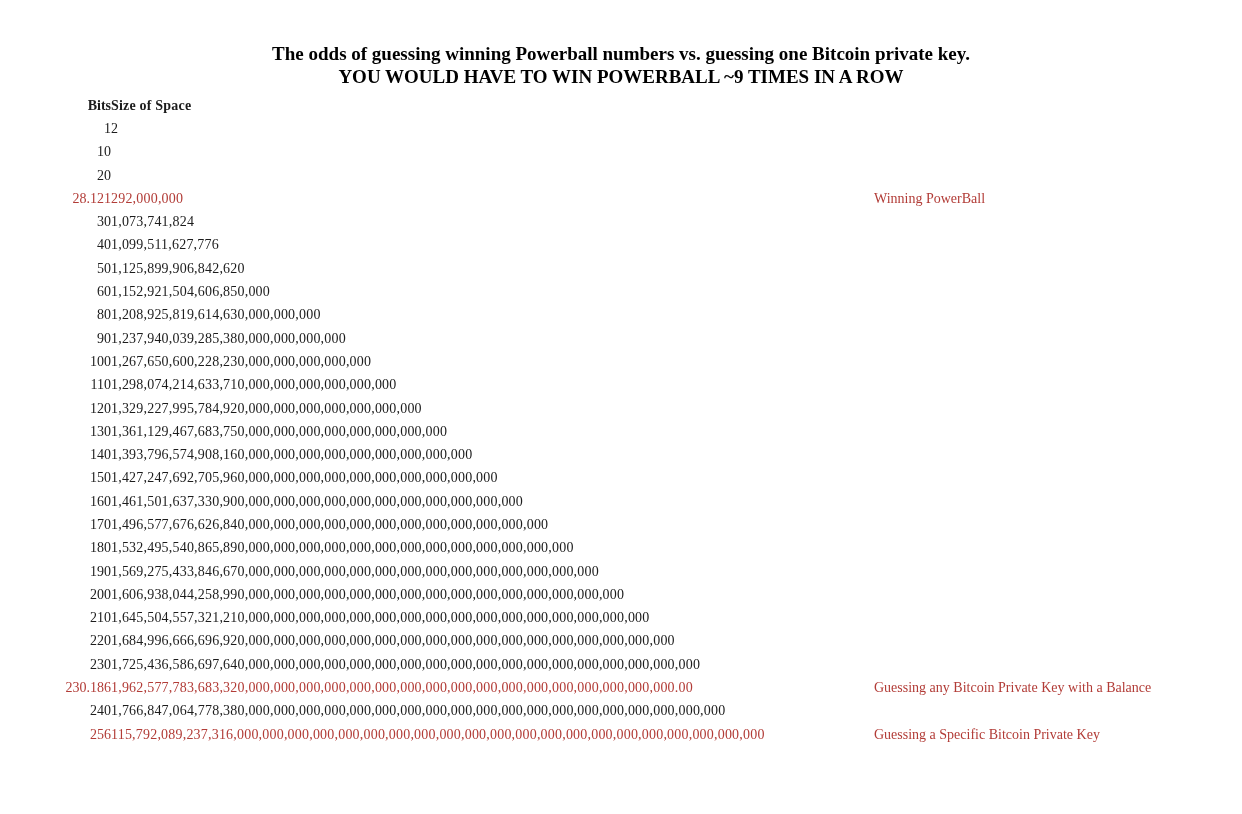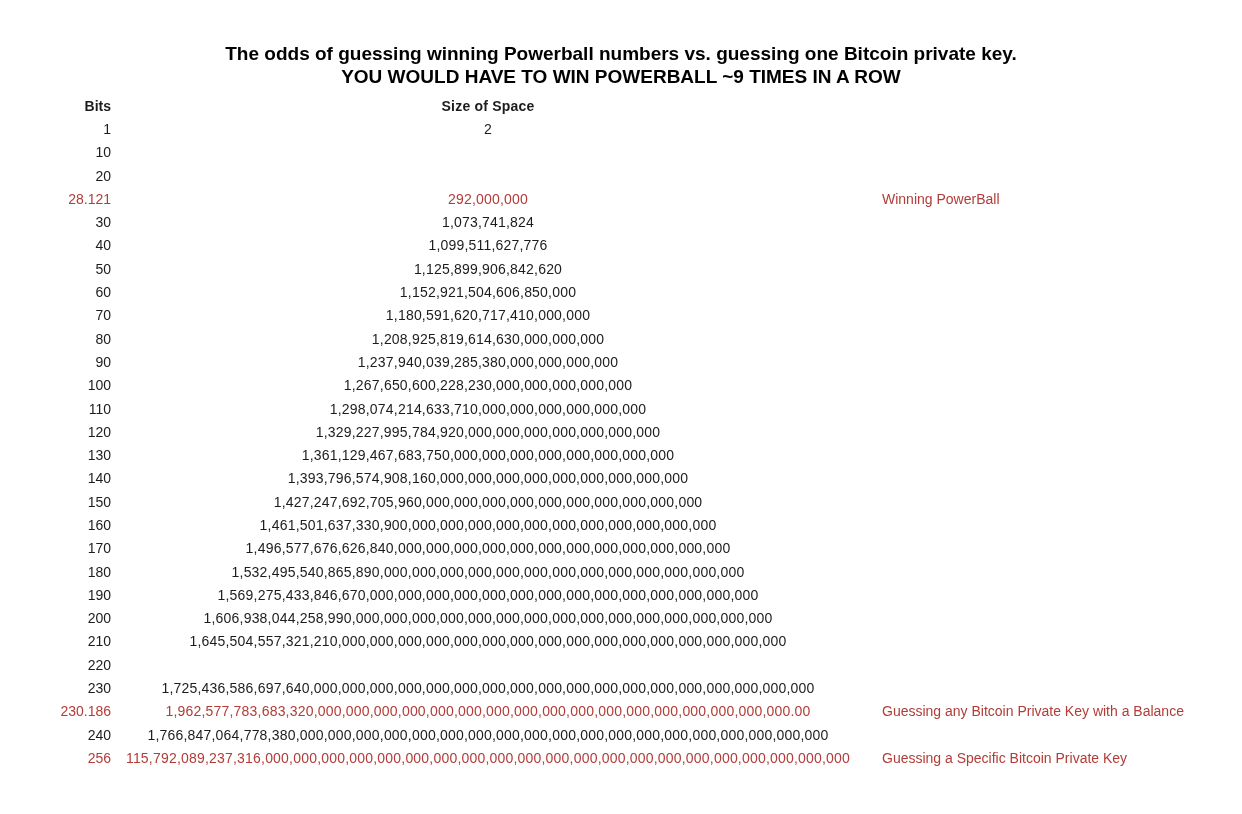--- a/index.html
+++ b/index.html
@@ -7,21 +7,21 @@
     --text: #1c1c1c;
     --bg: #ffffff;
   }
   * { box-sizing: border-box; }
   html, body { margin: 0; padding: 0; background: var(--bg); }
   .page {
     position: relative;
     width: 1242px;
     height: 814px;
     background: var(--bg);
-    font-family: Liberation Sans, sans-serif;
+    font-family: Liberation Serif, serif;
     overflow: hidden;
   }
   .titles {
     padding-top: 42px;
     text-align: center;
     color: #000;
   }
   .title-line {
     font-size: 19px;
     font-weight: bold;
@@ -43,26 +43,26 @@
   .row.hl { color: var(--highlight); }
   .cell { overflow: visible; }
   .cell.bits {
     flex: none;
     width: 111px;
     text-align: right;
   }
   .cell.value {
     flex: none;
     width: 754px;
-    text-align: center;
+    text-align: left;
     letter-spacing: 0.2px;
   }
   .cell.label {
     flex: none;
-    margin-left: 17px;
+    margin-left: 9px;
     text-align: left;
   }
 </style>
 </head>
 <body>
 
 <div class="page">
   <div class="titles">
     <div class="title-line">The odds of guessing winning Powerball numbers vs. guessing one Bitcoin private key.</div>
     <div class="title-line">YOU WOULD HAVE TO WIN POWERBALL ~9 TIMES IN A ROW</div>
@@ -107,25 +107,20 @@
     <div class="cell bits">50</div>
     <div class="cell value">1,125,899,906,842,620</div>
     <div class="cell label"></div>
   </div>
         <div class="row">
     <div class="cell bits">60</div>
     <div class="cell value">1,152,921,504,606,850,000</div>
     <div class="cell label"></div>
   </div>
         <div class="row">
-    <div class="cell bits">70</div>
-    <div class="cell value">1,180,591,620,717,410,000,000</div>
-    <div class="cell label"></div>
-  </div>
-        <div class="row">
     <div class="cell bits">80</div>
     <div class="cell value">1,208,925,819,614,630,000,000,000</div>
     <div class="cell label"></div>
   </div>
         <div class="row">
     <div class="cell bits">90</div>
     <div class="cell value">1,237,940,039,285,380,000,000,000,000</div>
     <div class="cell label"></div>
   </div>
         <div class="row">
@@ -183,20 +178,21 @@
     <div class="cell value">1,606,938,044,258,990,000,000,000,000,000,000,000,000,000,000,000,000,000,000,000</div>
     <div class="cell label"></div>
   </div>
         <div class="row">
     <div class="cell bits">210</div>
     <div class="cell value">1,645,504,557,321,210,000,000,000,000,000,000,000,000,000,000,000,000,000,000,000,000</div>
     <div class="cell label"></div>
   </div>
         <div class="row">
     <div class="cell bits">220</div>
+    <div class="cell value">1,684,996,666,696,920,000,000,000,000,000,000,000,000,000,000,000,000,000,000,000,000,000</div>
     <div class="cell label"></div>
   </div>
         <div class="row">
     <div class="cell bits">230</div>
     <div class="cell value">1,725,436,586,697,640,000,000,000,000,000,000,000,000,000,000,000,000,000,000,000,000,000,000</div>
     <div class="cell label"></div>
   </div>
         <div class="row hl">
     <div class="cell bits">230.186</div>
     <div class="cell value">1,962,577,783,683,320,000,000,000,000,000,000,000,000,000,000,000,000,000,000,000,000,000.00</div>

